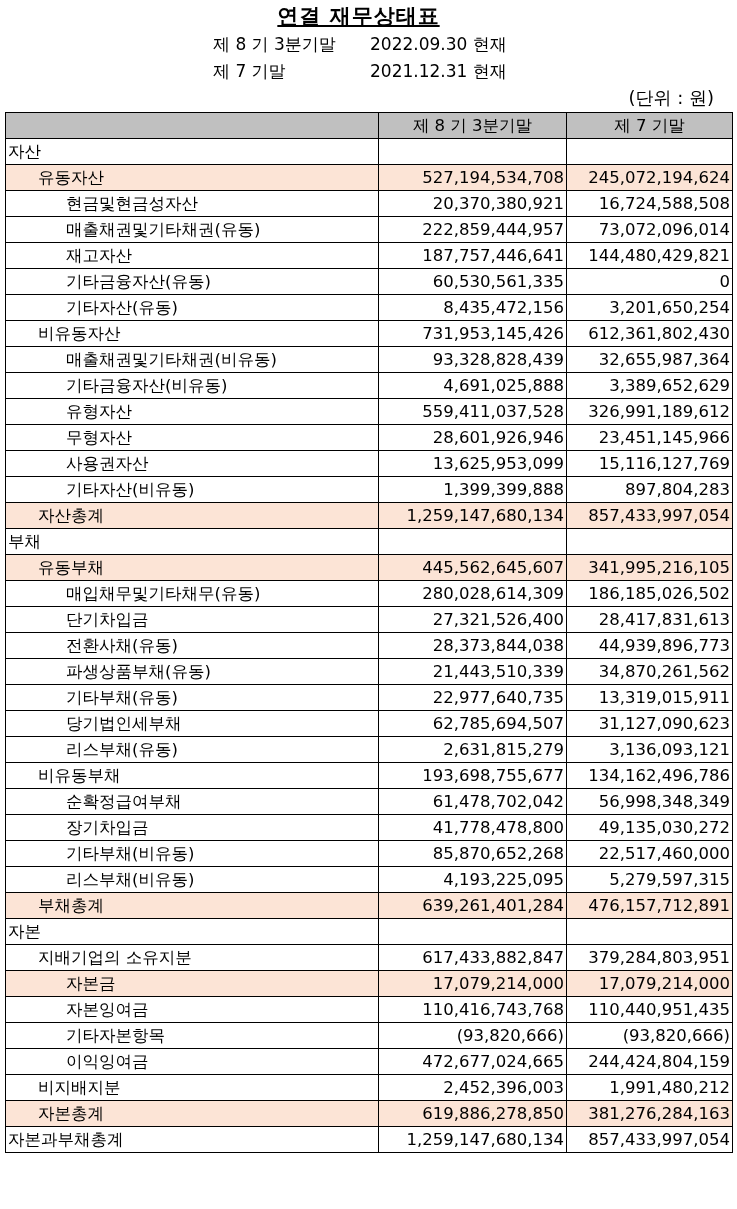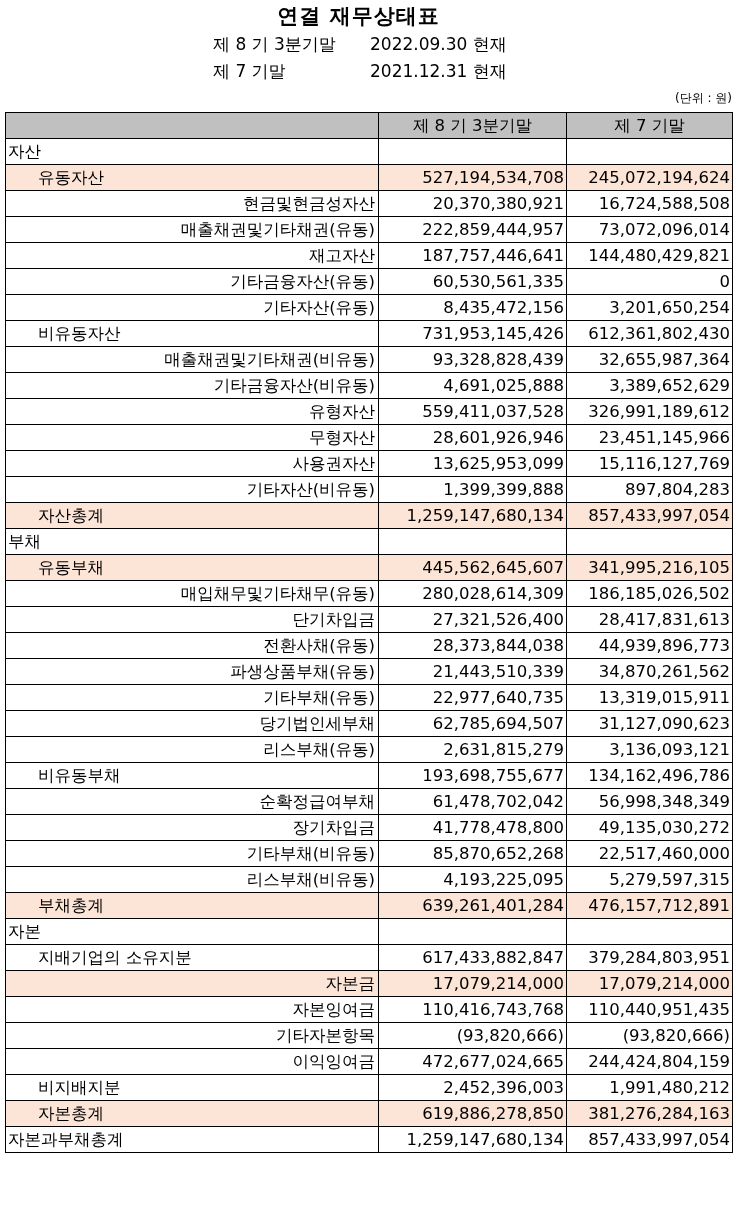--- a/index.html
+++ b/index.html
@@ -6,28 +6,28 @@
   body {
     width: 737px; height: 1209px; position: relative; overflow: hidden;
     font-family: "DejaVu Sans", "Liberation Sans", sans-serif;
     color: #000;
   }
   .title {
     position: absolute; left: 0; width: 737px; top: 2px; height: 28px;
     text-align: center; font-size: 21px; font-weight: bold; letter-spacing: 1px;
     padding-left: 0; box-sizing: border-box;
   }
-  .title span { display: inline-block; margin-left: -20px; }
+  .title span { display: inline-block; margin-left: -20px; text-decoration: underline; }
   .period {
     position: absolute; font-size: 17px; line-height: 24px;
   }
   .period .lbl { position: absolute; left: 0; white-space: nowrap; }
   .period .dt { position: absolute; left: 157px; white-space: nowrap; }
   .unit {
-    position: absolute; right: 5px; top: 86px; font-size: 12px; line-height: 24px;
+    position: absolute; right: 23px; top: 86px; font-size: 18px; line-height: 24px;
   }
   table {
     position: absolute; left: 5px; top: 112px;
     border-collapse: collapse; table-layout: fixed;
     width: 727px;
     font-size: 16.5px;
   }
   col.c0 { width: 373px; }
   col.c1 { width: 188px; }
   col.c2 { width: 166px; }
@@ -35,21 +35,21 @@
     border: 1px solid #000;
     height: 25px; padding: 0 3px; box-sizing: border-box;
     white-space: nowrap; overflow: hidden;
     font-weight: normal; line-height: 25px;
   }
   th { background: #c0c0c0; text-align: center; }
   td.num { text-align: right; padding-right: 2px; }
   tr.hl td { background: #fce4d6; }
   .l0 { padding-left: 2px; font-family: Liberation Serif, serif; }
   .l1 { padding-left: 32px; margin-left: 20px; }
-  .l2 { padding-left: 60px; text-align: right; }
+  .l2 { padding-left: 60px; }
 </style>
 </head>
 <body>
 
 <div class="title"><span>연결 재무상태표</span></div>
 
 <div class="period" style="left:213px; top:32px; width:400px; height:24px;">
   <span class="lbl">제 8 기 3분기말</span>
   <span class="dt">2022.09.30 현재</span>
 </div>

